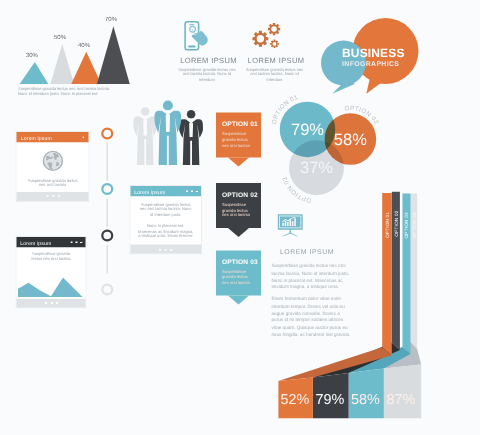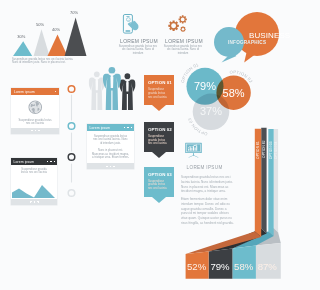--- a/index.html
+++ b/index.html
@@ -2,21 +2,21 @@
 <html><head>
 <meta charset="utf-8">
 <style>
   html,body{margin:0;padding:0;}
   body{width:290px;height:290px;background:#fafbfc;font-family:"Liberation Sans",sans-serif;overflow:hidden;position:relative;}
   .page{position:absolute;left:0;top:0;width:290px;height:290px;}
   .abs{position:absolute;}
   .tiny{font-size:2.7px;line-height:3.4px;color:#9aa3ab;letter-spacing:0.02px;}
   .tri-lab{font-size:4px;color:#5f646a;letter-spacing:0px;}
   .feat-title{font-size:5px;color:#7c858d;letter-spacing:.25px;width:48px;text-align:center;}
-  .logo-l1{font-size:8px;font-weight:normal;color:#fff;letter-spacing:.1px;margin-left:21px;}
+  .logo-l1{font-size:8px;font-weight:bold;color:#fff;letter-spacing:.1px;}
   .logo-l2{font-size:4.6px;font-weight:bold;color:#e7eef0;letter-spacing:.25px;}
   .card{box-shadow:0 0 0 .5px #e6e9ec;background:#fff;}
   .card-hd{height:7px;display:flex;align-items:center;justify-content:space-between;padding:0 2.5px;font-size:3.4px;color:#fff;letter-spacing:.1px;}
   .card-bd{background:#fff;padding:4px 4px 3px;text-align:center;}
   .card-ft{height:6px;background:#dfe3e6;display:flex;align-items:center;justify-content:center;}
   .hd-dots{width:8px;height:1.4px;background:
       radial-gradient(circle .7px at .7px .7px,#fff 99%,transparent 100%),
       radial-gradient(circle .7px at 4px .7px,#fff 99%,transparent 100%),
       radial-gradient(circle .7px at 7.3px .7px,#fff 99%,transparent 100%);}
   .hd-dots.one{width:1.6px;height:1.6px;background:#fff;border-radius:50%;}

